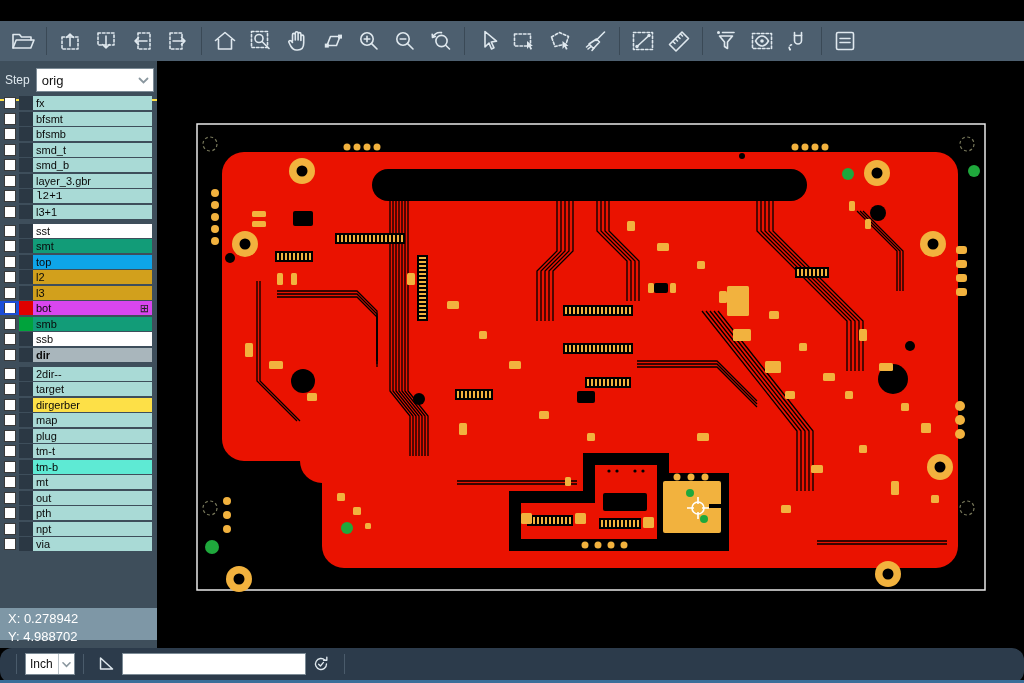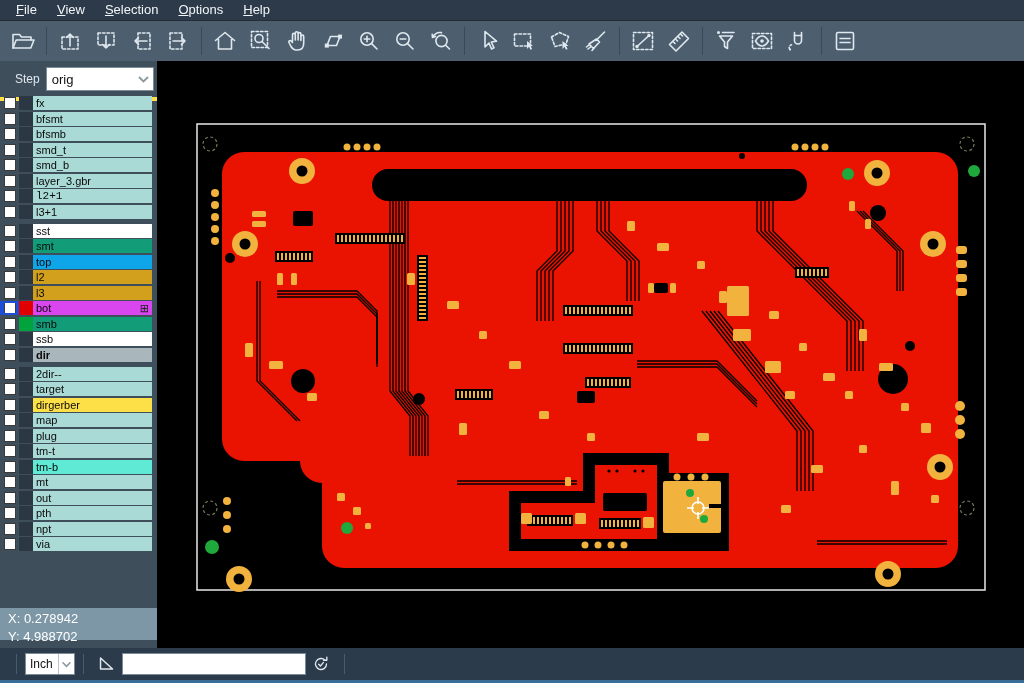--- a/index.html
+++ b/index.html
@@ -14,21 +14,21 @@
 
   
   #toolbar{position:absolute;left:0;top:21px;width:1024px;height:40px;background:#4D5F6F;
     display:flex;align-items:center;padding-left:5px;}
   .tb-btn{width:36px;height:34px;display:flex;align-items:center;justify-content:center;border-radius:2px;}
   .tb-sep{width:1px;height:28px;background:#3a4956;margin:0 5px;}
   .tb-btn svg{display:block;}
 
   
   #sidebar{position:absolute;left:0;top:61px;width:157px;height:587px;background:#3E4E5B;}
-  #step-row{height:40px;display:flex;align-items:center;padding:0 3px 0 15px;border-bottom:4px solid #fde047;}
+  #step-row{height:40px;display:flex;align-items:center;padding:0 3px 0 5px;border-bottom:2px solid #fde047;}
   #step-label{color:#dfe8ee;font-size:12px;margin-right:6px;}
   #step-combo{flex:1;height:24px;background:#fff;border:1px solid #7c8b96;display:flex;align-items:center;}
   #step-combo .val{flex:1;font-size:13px;color:#111;padding-left:5px;}
   #step-combo .chev{width:20px;display:flex;align-items:center;justify-content:center;}
 
   #layer-list{position:absolute;left:0;top:35px;width:157px;}
   .lgroup{margin-bottom:5px;}
   .lrow{display:flex;height:14px;margin-bottom:1.5px;align-items:stretch;}
   .cbw{width:19px;display:flex;align-items:center;justify-content:center;}
   .cb{width:12px;height:12px;background:#fff;border:1.5px solid #3a3a3a;}
@@ -40,40 +40,33 @@
 
   #coord-panel{position:absolute;left:0;top:547px;width:157px;height:32px;background:#7E97A6;
     color:#fff;font-size:13px;padding:2px 0 0 8px;line-height:18px;}
 
   
   #canvas{position:absolute;left:157px;top:61px;width:867px;height:587px;background:#000;}
   #canvas svg{display:block;}
 
   
   #statusbar{position:absolute;left:0;top:648px;width:1024px;height:35px;background:#2C3B4B;
-    display:flex;align-items:center;padding:0 0 3px 8px;}
+    display:flex;align-items:center;padding:0 0 3px 8px;border-radius:12px;}
   #statusbar::after{content:"";position:absolute;left:0;bottom:0;width:100%;height:3px;background:#3A6E99;}
   .sb-sep{width:1px;height:20px;background:#4a5b6b;margin:0 8px;}
   #unit-combo{width:50px;height:22px;background:#fff;border:1px solid #7c8b96;display:flex;align-items:center;}
   #unit-combo .val{flex:1;font-size:12px;color:#111;padding-left:4px;}
   #unit-combo .chev{width:16px;border-left:1px solid #b9c2c8;display:flex;align-items:center;justify-content:center;height:100%;}
   .sb-icon{width:26px;height:26px;display:flex;align-items:center;justify-content:center;margin:0 2px;}
   #cmd-input{width:184px;height:22px;border:1px solid #7c8b96;background:#fff;font-size:12px;padding:0 4px;outline:none;}
 </style>
 </head>
 <body>
 
 <div id="app">
-  <div id="menubar">
-      <div class="menu-item">File</div>
-      <div class="menu-item">View</div>
-      <div class="menu-item">Selection</div>
-      <div class="menu-item">Options</div>
-      <div class="menu-item">Help</div>
-    </div>
   <div id="toolbar">
       <div class="tb-btn">
         <svg width="26" height="26" viewBox="0 0 26 26">
           <path stroke="#DFE8EE" stroke-width="1.6" fill="none" stroke-linecap="round" stroke-linejoin="round" d="M3 20V6.5h6.5l2 2.5H21v3"></path>
           <path stroke="#DFE8EE" stroke-width="1.6" fill="none" stroke-linecap="round" stroke-linejoin="round" d="M3 20l3.2-8H24l-3.2 8Z"></path>
         </svg>
       </div>
       <div class="tb-sep"></div>
       <div class="tb-btn">
         <svg width="26" height="26" viewBox="0 0 26 26">

